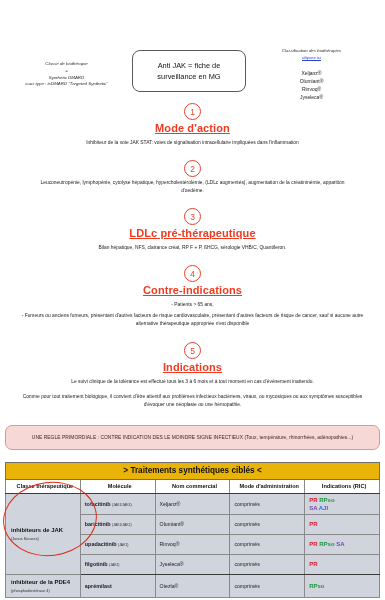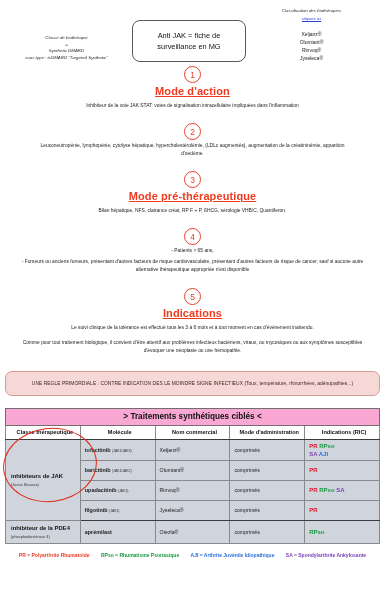--- a/index.html
+++ b/index.html
@@ -12,24 +12,25 @@
     background: #ffffff;
     font-family: "Liberation Sans", sans-serif;
     color: #1a1a1a;
     overflow: hidden;
     position: relative;
   }
 
   
   .top-row {
     display: flex;
-    align-items: flex-end;
+    align-items: center;
     padding: 4px 10px 0 3px;
     height: 62px;
     box-sizing: border-box;
+    margin-top: 37px;
   }
   .top-col {
     flex: 1 1 0;
     text-align: center;
   }
   .top-col.center {
     flex: 0 0 118px;
     padding-top: 2px;
   }
 
@@ -140,21 +141,21 @@
     width: 100%;
     border-collapse: collapse;
     table-layout: fixed;
   }
   table.tx td, table.tx th {
     border: 0.7px solid #8a8a8a;
     padding: 0;
     vertical-align: middle;
   }
   .tbl-banner {
-    background: #f9a8d4;
+    background: #eab308;
     text-align: center;
     font-size: 8.2px;
     font-weight: bold;
     color: #101010;
     height: 16px;
     border: 0.7px solid #6f6f6f !important;
   }
   .col-head {
     background: #ffffff;
     font-size: 5.6px;
@@ -285,28 +286,29 @@
 
 <div class="section s2">
   <div class="circle-num">2</div>
   <div class="sec-body">
     <p>Leuconeutropénie, lymphopénie,  cytolyse hépatique, hypercholestérolémie, (LDLc augmentés), augmentation de la créatininémie, apparition d'oedème.</p>
   </div>
 </div>
 
 <div class="section s3">
   <div class="circle-num">3</div>
-  <div class="sec-title">Mode pré-thérapeutique</div>
+  <div class="sec-title">LDLc pré-thérapeutique</div>
   <div class="sec-body">
     <p>Bilan hépatique, NFS, clairance créat, RP F + P, ßHCG, sérologie VHB/C, Quantiferon.</p>
   </div>
 </div>
 
 <div class="section s4">
   <div class="circle-num">4</div>
+  <div class="sec-title">Contre-indications</div>
   <div class="sec-body wide">
     <p>- Patients &gt; 65 ans,</p>
     <p style="margin-top:2px">- Fumeurs ou anciens fumeurs, présentant d'autres facteurs de risque cardiovasculaire, présentant d'autres facteurs de risque de cancer, sauf si aucune autre alternative thérapeutique appropriée n'est disponible</p>
   </div>
 </div>
 
 <div class="section s5">
   <div class="circle-num">5</div>
   <div class="sec-title">Indications</div>
   <div class="sec-body wide">

